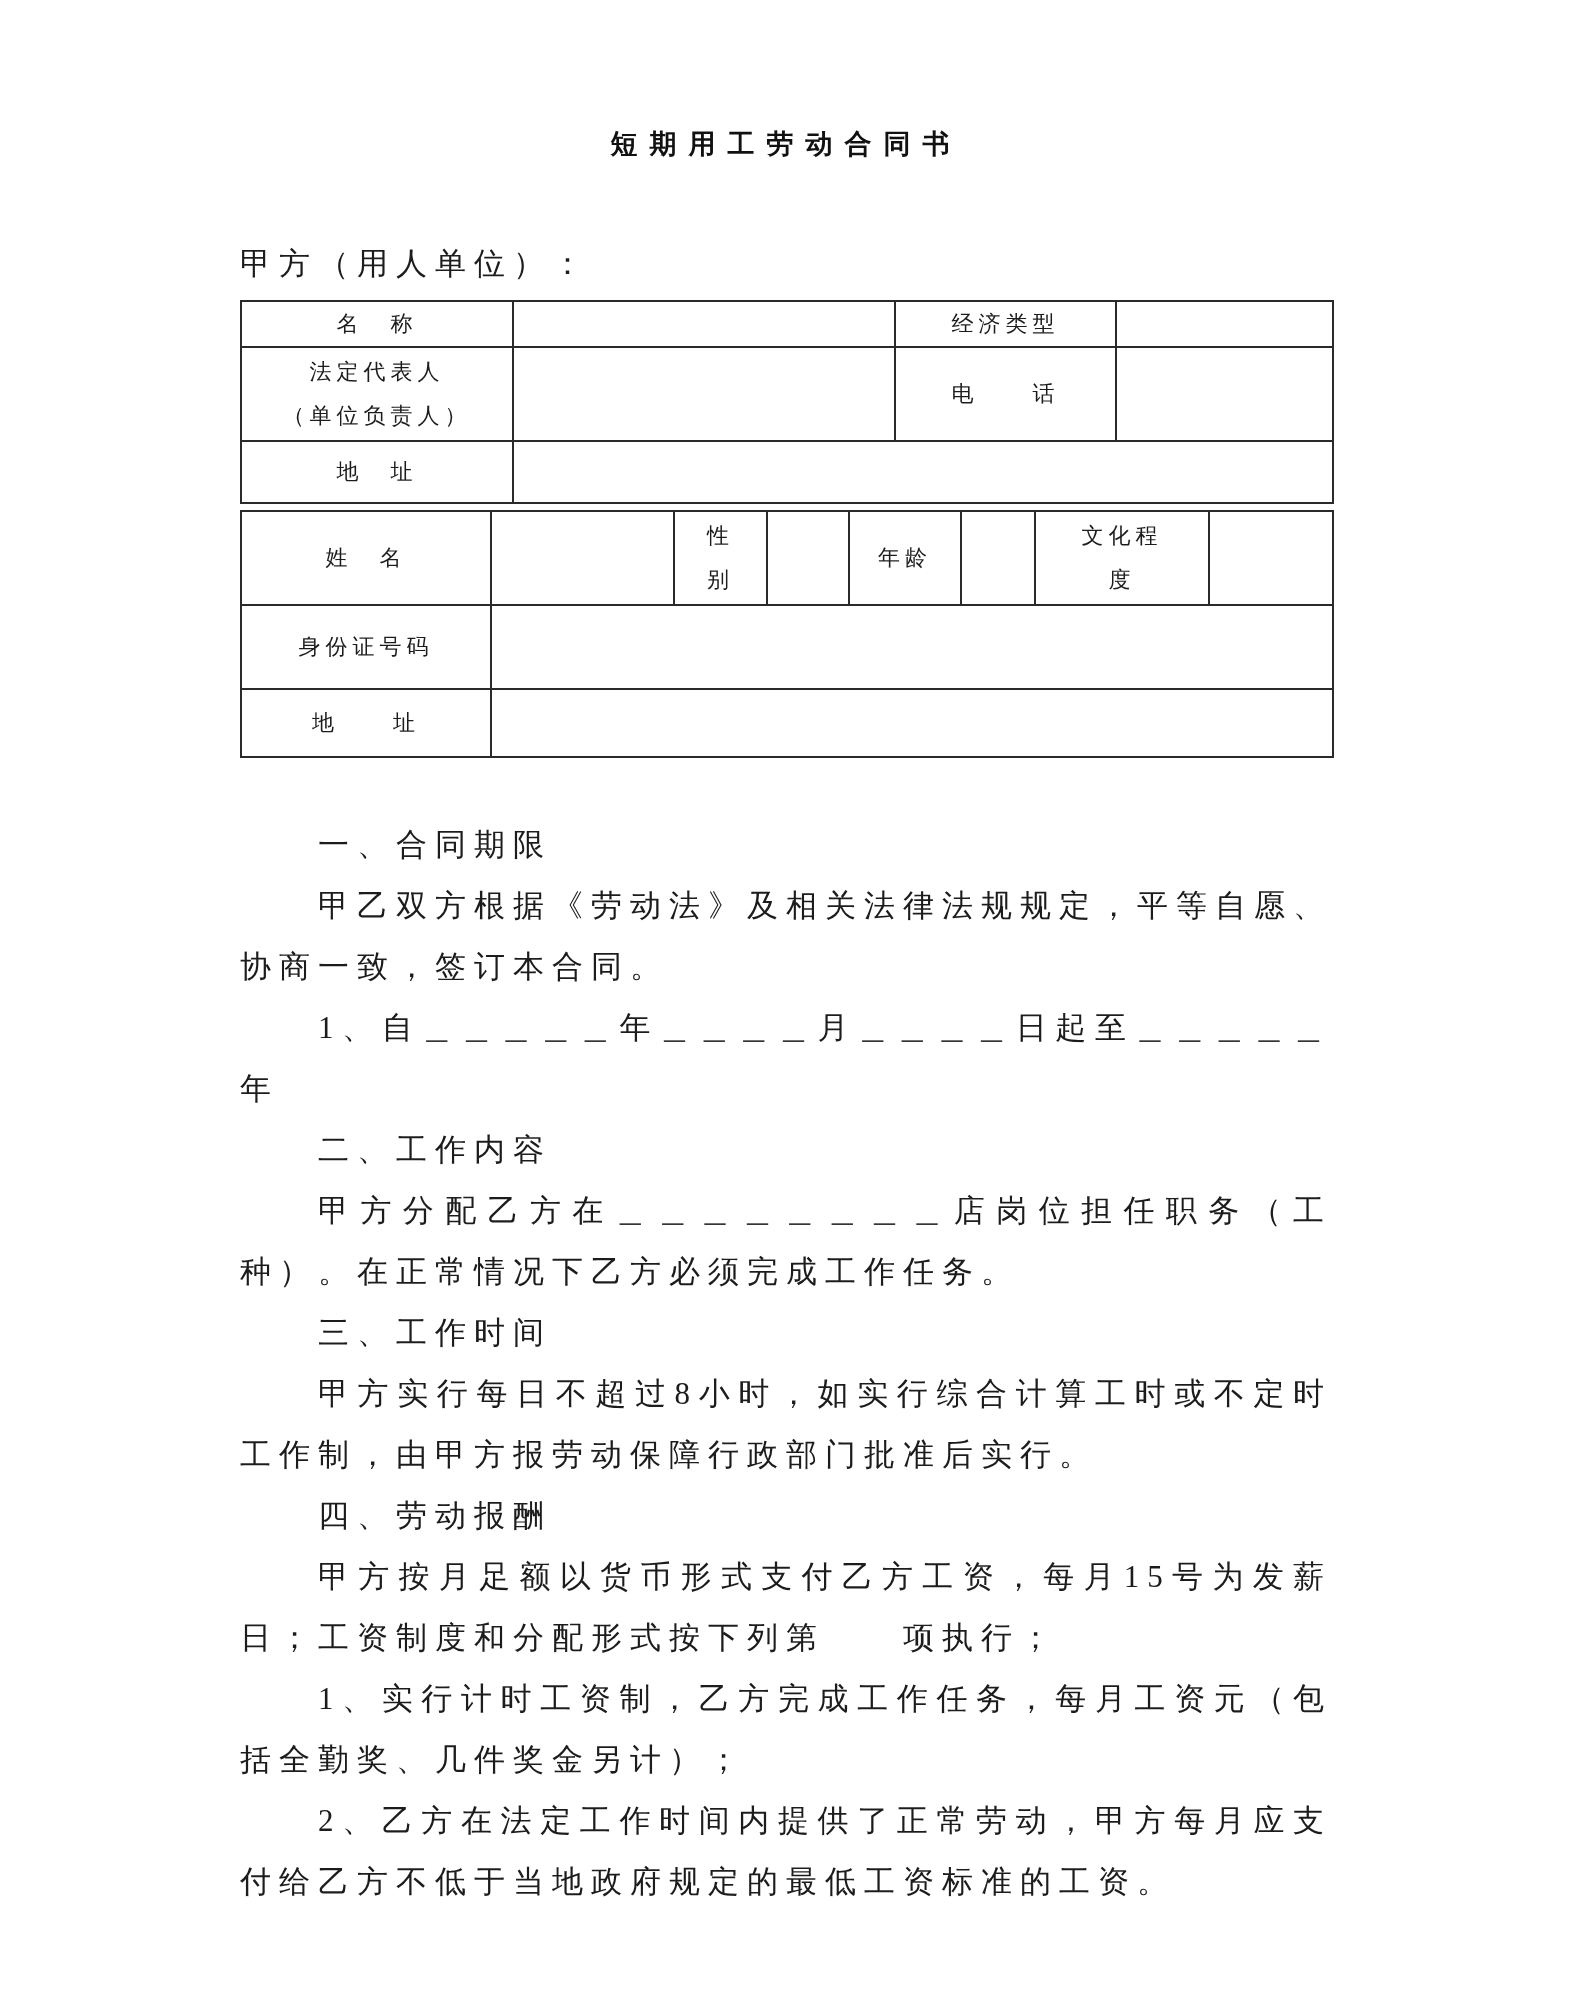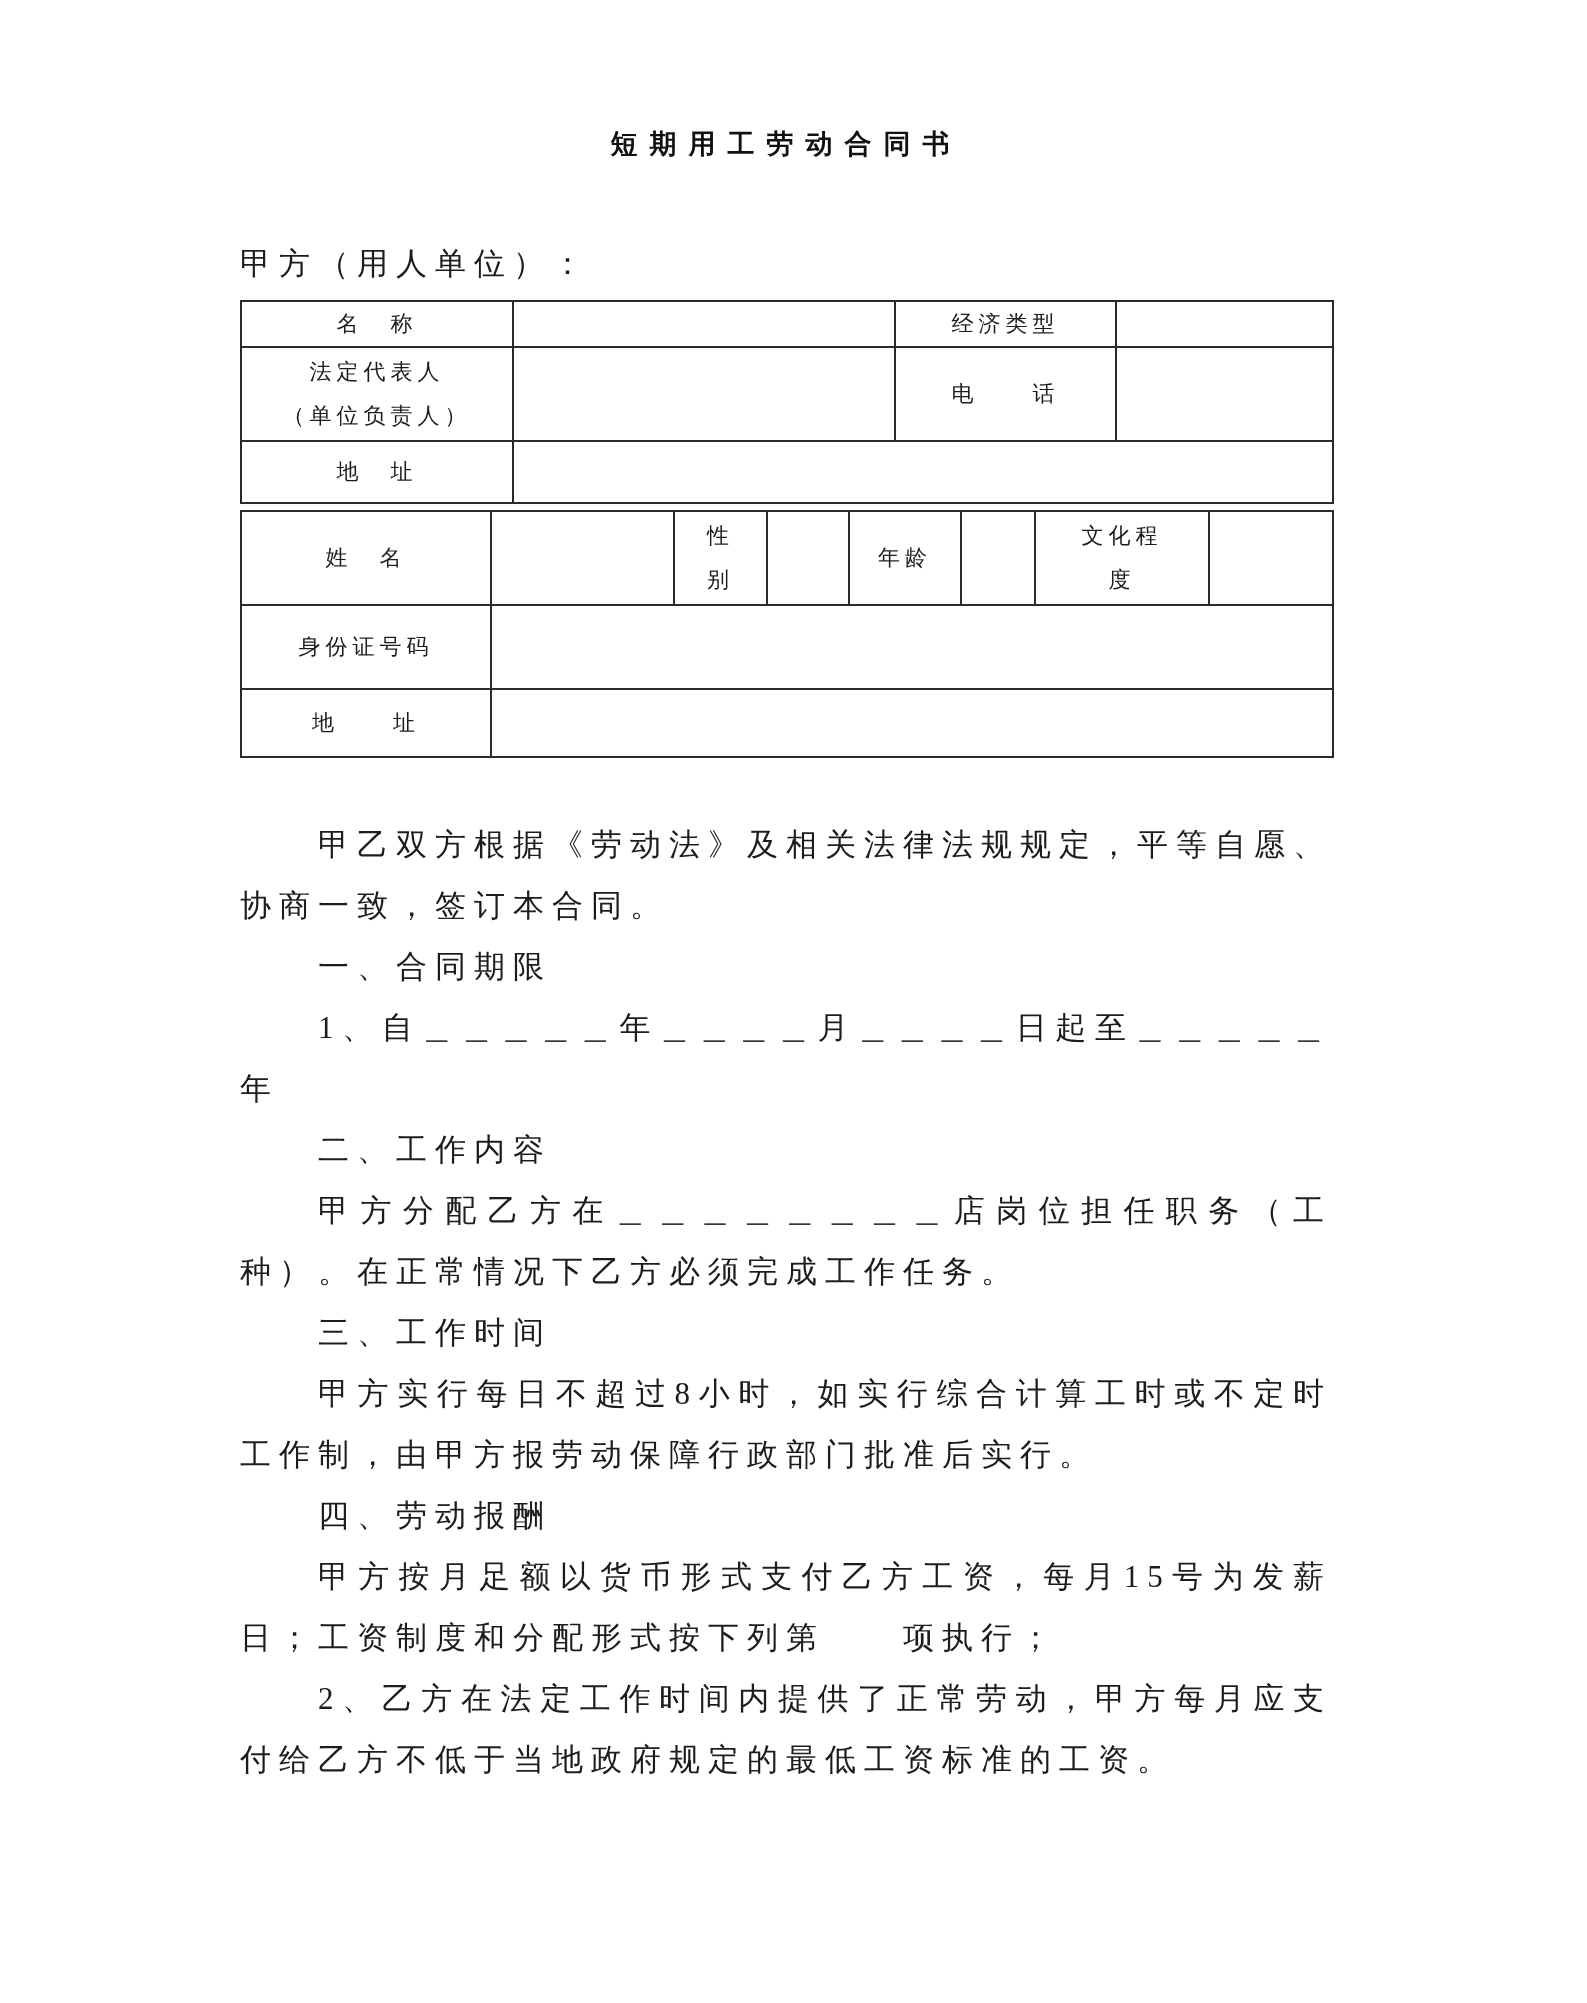--- a/index.html
+++ b/index.html
@@ -138,27 +138,28 @@
         <td colspan="7"></td>
       </tr>
       <tr class="r3">
         <td>地　　址</td>
         <td colspan="7"></td>
       </tr>
     </tbody>
       </table>
 
     <div class="body-text">
+      <div class="bline indent">一、合同期限</div>
       <div class="bline indent">甲乙双方根据《劳动法》及相关法律法规规定，平等自愿、协商一致，签订本合同。</div>
-      <div class="bline indent">一、合同期限</div>
       <div class="bline indent">1、自＿＿＿＿＿年＿＿＿＿月＿＿＿＿日起至＿＿＿＿＿年</div>
       <div class="bline indent">二、工作内容</div>
       <div class="bline indent">甲方分配乙方在＿＿＿＿＿＿＿＿店岗位担任职务（工种）。在正常情况下乙方必须完成工作任务。</div>
       <div class="bline indent">三、工作时间</div>
       <div class="bline indent">甲方实行每日不超过8小时，如实行综合计算工时或不定时工作制，由甲方报劳动保障行政部门批准后实行。</div>
       <div class="bline indent">四、劳动报酬</div>
       <div class="bline indent">甲方按月足额以货币形式支付乙方工资，每月15号为发薪日；工资制度和分配形式按下列第　　项执行；</div>
+      <div class="bline indent">1、实行计时工资制，乙方完成工作任务，每月工资元（包括全勤奖、几件奖金另计）；</div>
       <div class="bline indent">2、乙方在法定工作时间内提供了正常劳动，甲方每月应支付给乙方不低于当地政府规定的最低工资标准的工资。</div>
 
     </div>
 
   </div>
 </div>
 
 </body></html>

